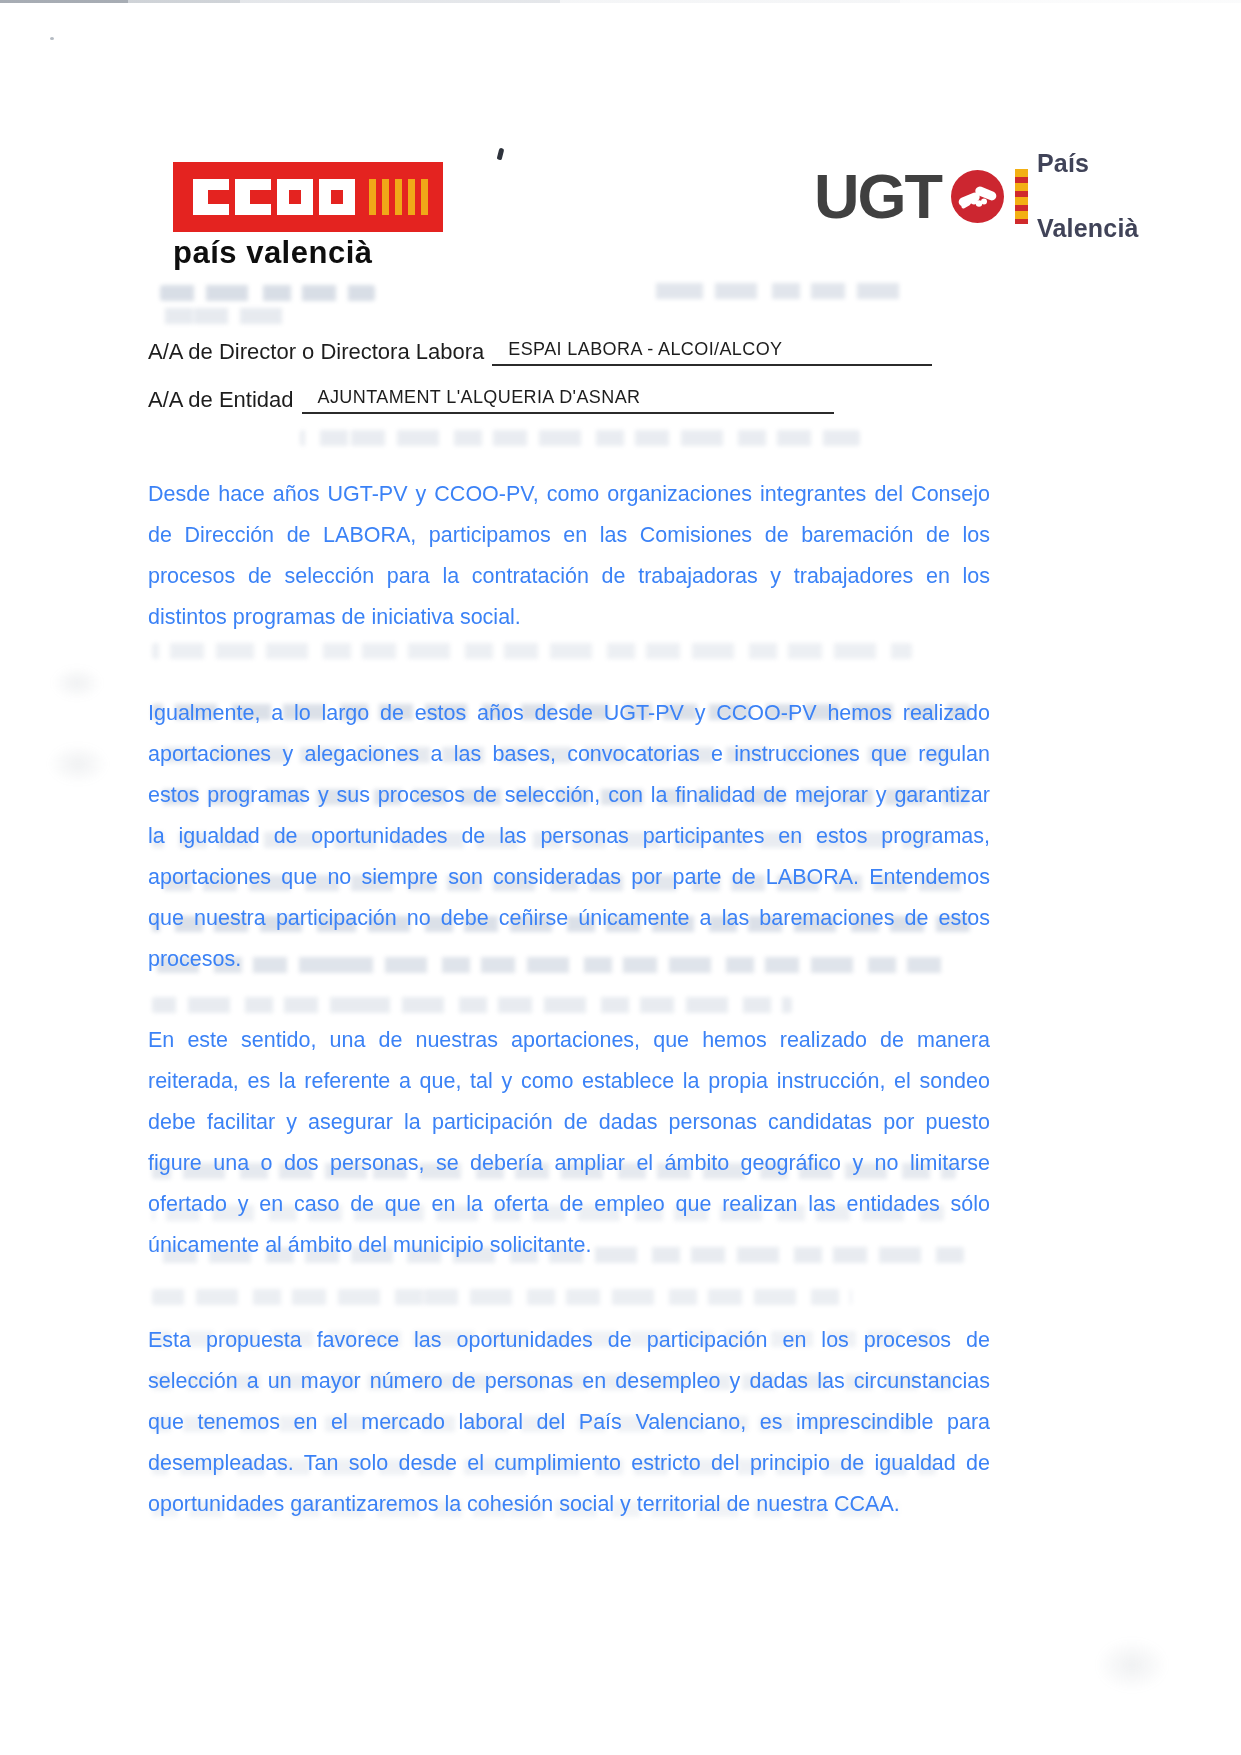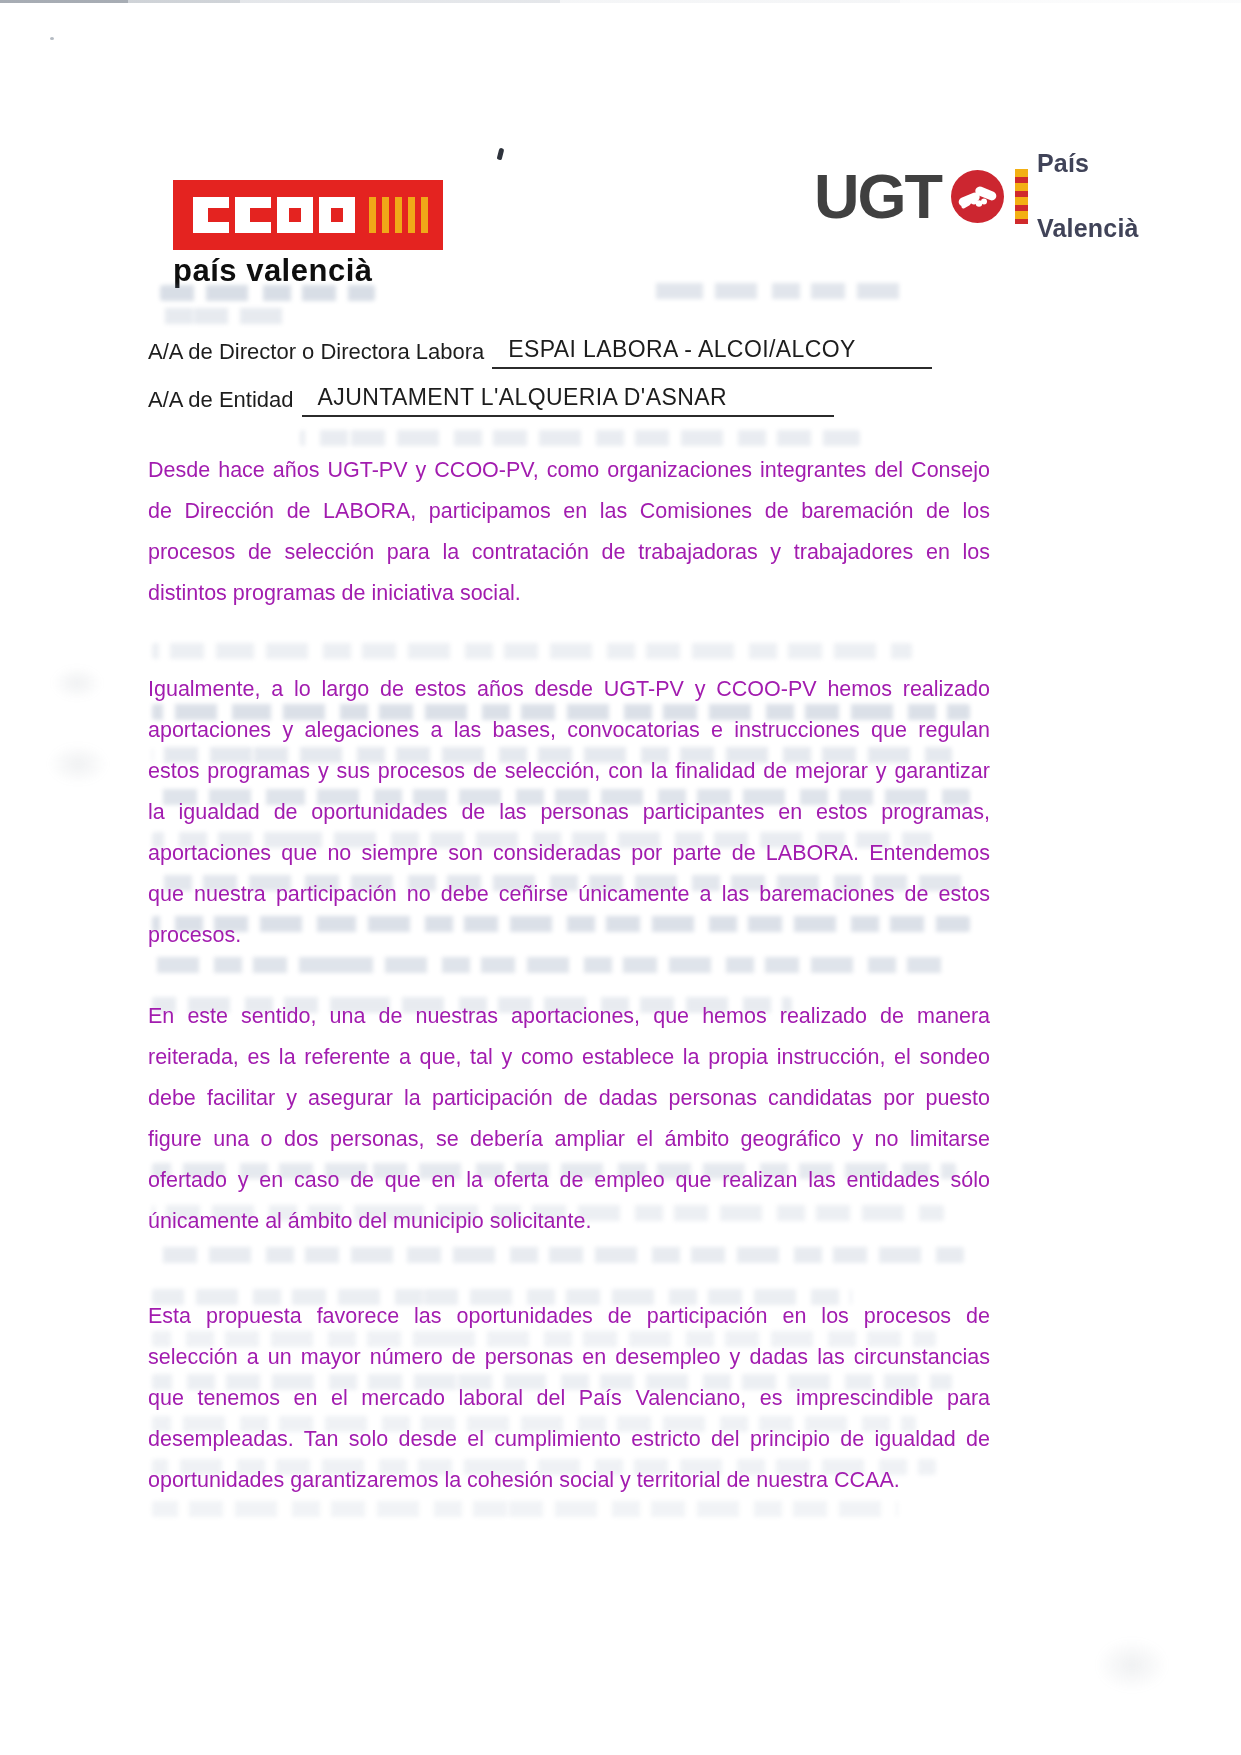--- a/index.html
+++ b/index.html
@@ -14,40 +14,40 @@
       rgba(160,168,180,.28) 240px 560px, rgba(190,197,206,.16) 560px 900px, rgba(210,215,222,.10) 900px 100%);}
   .speck{position:absolute;border-radius:50%;background:#b4bac2;}
   .apostrophe-mark{position:absolute;left:498px;top:148px;width:5px;height:12px;
     background:#2e333c;border-radius:3px 3px 2px 2px;transform:rotate(14deg);}
   .ghost-row{position:absolute;height:16px;border-radius:3px;filter:blur(2.2px);
     background:repeating-linear-gradient(90deg,#6d82a2 0 34px,transparent 34px 46px,#6d82a2 46px 88px,
       transparent 88px 103px,#6d82a2 103px 131px,transparent 131px 142px);}
   .smudge{position:absolute;border-radius:50%;filter:blur(3px);
     background:radial-gradient(50% 50% at 50% 50%, rgba(128,138,150,.12), rgba(128,138,150,0) 72%);}
   
-  .ccoo{position:absolute;left:173px;top:180px;}
+  .ccoo{position:absolute;left:173px;top:162px;}
   .ccoo svg{display:block;}
   .ccoo-sub{font-size:31px;font-weight:700;color:#0e0e0e;margin-top:3px;letter-spacing:.5px;}
   .ugt{position:absolute;left:814px;top:150px;display:flex;align-items:center;}
   .ugt-word{font-size:63px;font-weight:800;color:#404040;letter-spacing:-2px;line-height:58px;}
   .ugt-circle{width:53px;height:53px;margin-left:10px;display:block;}
   .senyera{width:13px;height:55px;margin-left:11px;
     background:repeating-linear-gradient(180deg,#f3b013 0 8px,#d02a2c 8px 14px);}
   .ugt-region{display:flex;flex-direction:column;margin-left:9px;font-size:25px;font-weight:600;
     color:#404358;line-height:27px;letter-spacing:.2px;gap:38px;}
   
   .address{position:absolute;left:148px;top:328px;width:846px;font-size:22px;color:#1d1d1d;}
   .addr-row{display:flex;align-items:center;height:48px;}
   .addr-label{white-space:nowrap;}
-  .addr-value{font-size:23px;letter-spacing:.4px;border-bottom:2px solid #2b2b2b;
+  .addr-value{font-size:18px;letter-spacing:.4px;border-bottom:2px solid #2b2b2b;
     padding:0 10px 4px 16px;white-space:nowrap;box-sizing:border-box;}
   .addr-value.w1{min-width:440px;margin-left:8px;}
   .addr-value.w2{min-width:532px;margin-left:8px;}
   
-  .letter-body{position:absolute;left:148px;top:450px;width:842px;font-size:21.5px;color:#a21caf;}
+  .letter-body{position:absolute;left:148px;top:474px;width:842px;font-size:21.5px;color:#3b82f6;}
   .jline{line-height:41px;text-align:justify;text-align-last:justify;}
   .jline.last{text-align-last:left;}
   .para.p1{margin-bottom:55px;}
   .para.p2{margin-bottom:40px;}
   .para.p3{margin-bottom:54px;}
 </style>
 </head>
 <body>
 
 <div class="page">

